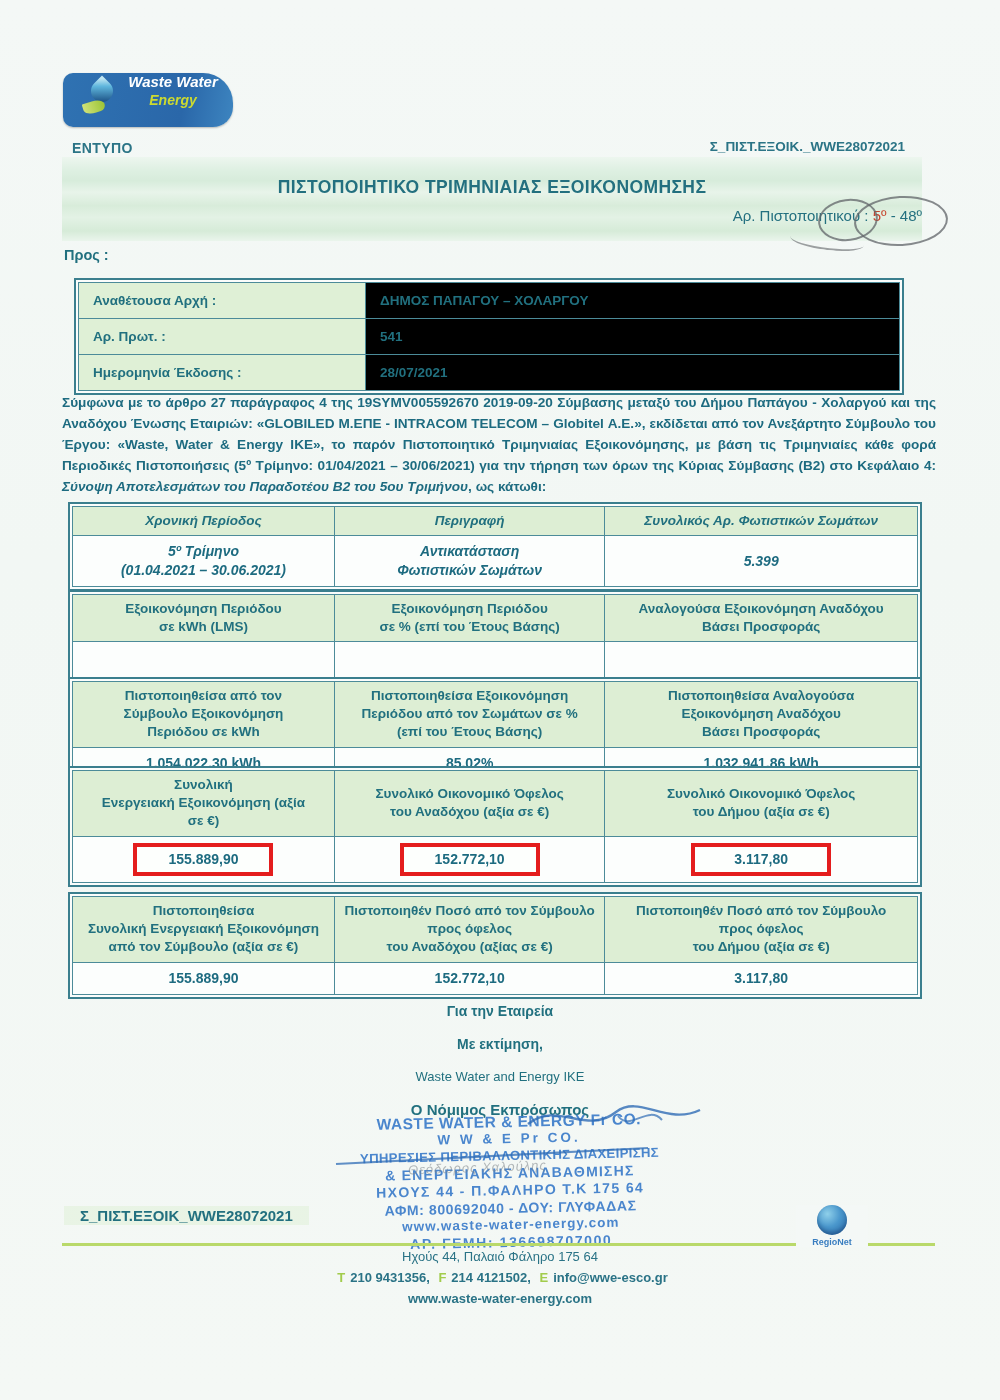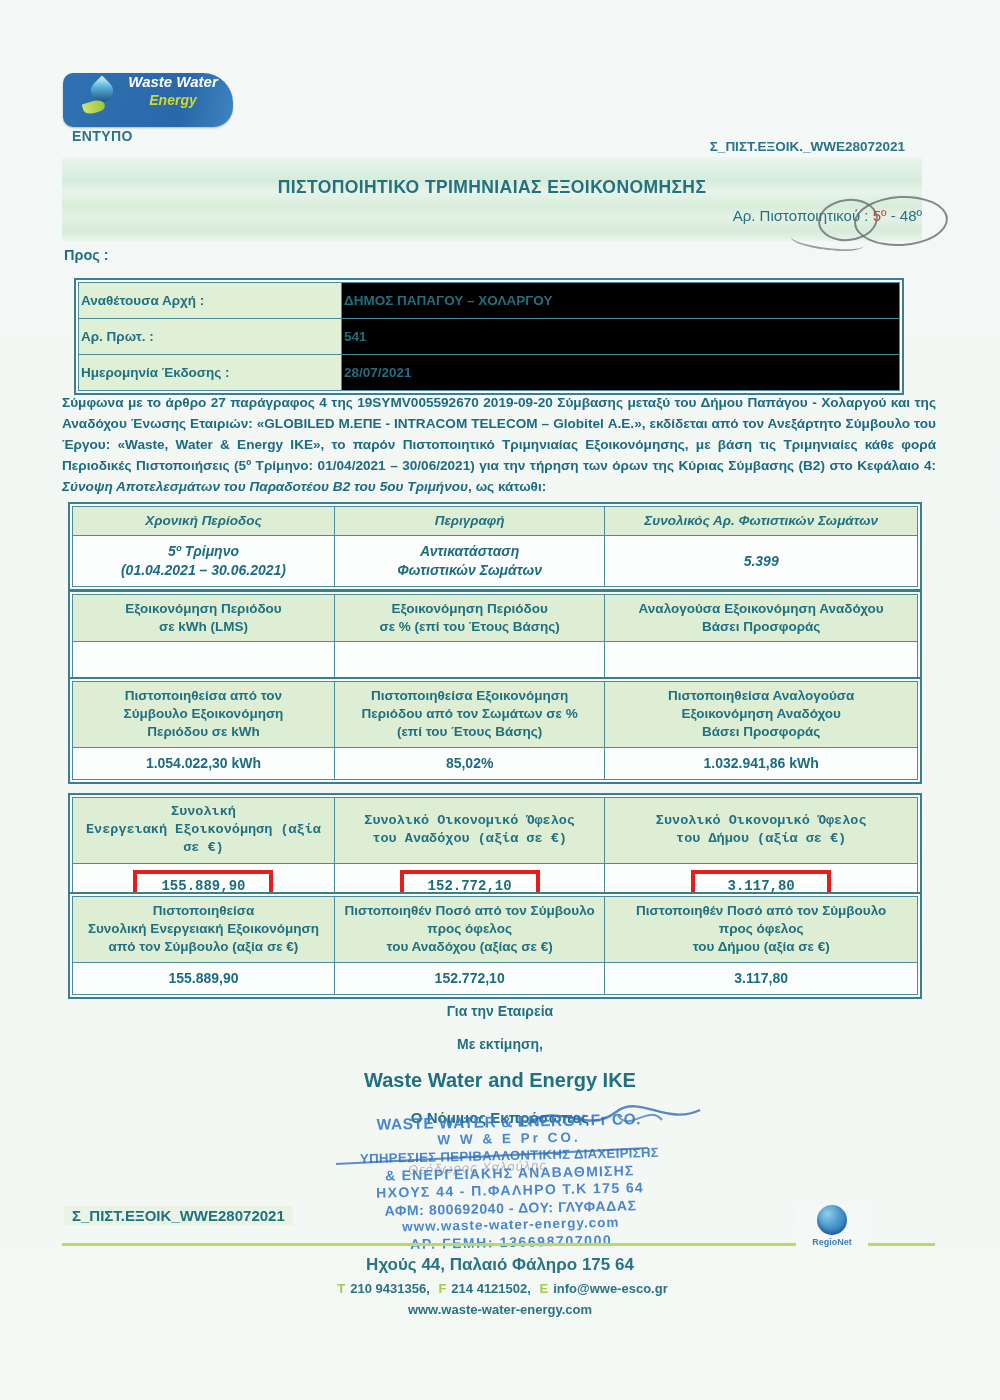--- a/index.html
+++ b/index.html
@@ -13,89 +13,89 @@
   .logo-drop{position:absolute;left:28px;top:7px;width:22px;height:22px;
         background:linear-gradient(135deg,#bfe6f2 10%,#5fb6dd 35%,#17497e 90%);
         border-radius:0 50% 50% 50%;transform:rotate(45deg);}
   .logo-leaf{position:absolute;left:20px;top:28px;width:22px;height:12px;
         background:linear-gradient(90deg,#cfe27a,#9cc436);border-radius:2px 90% 10px 90%;
         transform:rotate(-18deg);}
   .logo-txt{position:absolute;left:58px;top:0;width:104px;text-align:center;font-style:italic;line-height:1.25;}
   .logo-l1{color:#ffffff;font-size:15px;font-weight:bold;}
   .logo-l2{color:#cdda2f;font-size:14px;font-weight:bold;}
   
-  .form-label{position:absolute;left:64px;top:128px;font-size:14px;font-weight:bold;color:#2b7486;letter-spacing:.4px;padding-left:8px;}
+  .form-label{position:absolute;left:64px;top:140px;font-size:14px;font-weight:bold;color:#2b7486;letter-spacing:.4px;padding-left:8px;}
   .doc-code-top{position:absolute;right:95px;top:139px;font-size:13.5px;font-weight:bold;color:#2b7486;}
   .title-band{position:absolute;left:62px;top:157px;width:860px;height:84px;
         background:linear-gradient(180deg,#edf6ef 0%,#def0e2 16%,#d7ecdb 28%,#e8f4ea 42%,#d8ecda 58%,#e3f2e5 72%,#d6ebd8 88%,#eaf5ec 100%);}
   .page-title{position:absolute;left:0;top:20px;width:100%;text-align:center;
         font-size:17.5px;font-weight:bold;color:#23707f;letter-spacing:.4px;}
   .cert-line{position:absolute;right:0;top:50px;font-size:15px;font-weight:normal;color:#23707f;}
   .cert-red{color:#c8452e;}
   .pen{position:absolute;border:2px solid rgba(96,100,104,.75);border-radius:50%;}
   .pen1{width:56px;height:38px;right:44px;top:-8px;transform:rotate(-7deg);}
   .pen2{width:90px;height:46px;right:-26px;top:-11px;transform:rotate(-3deg);}
   .pen-tail{position:absolute;width:74px;height:16px;right:58px;bottom:-26px;
         border-bottom:2px solid rgba(96,100,104,.6);border-radius:0 0 50% 60%;transform:rotate(6deg);}
   
   .to-label{position:absolute;left:64px;top:247px;font-size:14.5px;font-weight:bold;}
   .tblw{position:absolute;border:2px solid #3b7f8e;background:#fbfdfc;padding:2px;}
   .info-tbl{left:74px;top:278px;width:822px;}
   table{width:100%;border-collapse:collapse;}
-  .info-tbl td{border:1px solid #4c8b99;font-size:13.5px;font-weight:bold;color:#21707f;padding:8px 2px;height:19px;}
+  .info-tbl td{border:1px solid #4c8b99;font-size:13.5px;font-weight:bold;color:#21707f;padding:8px 14px;height:19px;}
   .info-tbl td.lab{background:#dff0d6;width:258px;}
   .info-tbl td.val{background:#000000;}
   
   .intro{position:absolute;left:62px;top:392px;width:874px;text-align:justify;
         font-size:13.6px;line-height:1.55;color:#1d6b80;font-weight:600;}
   .intro .em{font-weight:bold;font-style:italic;}
   
   .dt{left:68px;width:846px;}
   .dt th{background:#ddeed4;color:#21707f;font-weight:bold;font-size:13.5px;
         border:1px solid #4c8b99;padding:5px 8px;text-align:center;white-space:pre-line;line-height:1.35;}
   .dt td{background:#fcfefd;color:#1d6b80;font-weight:bold;font-size:14px;
         border:1px solid #4c8b99;padding:6px 8px;text-align:center;white-space:pre-line;line-height:1.35;}
   .c1{width:31%;} .c2{width:32%;} .c3{width:37%;}
-  .tA{top:502px;font-style:italic;} .tB{top:590px;} .tC{top:677px;} .tD{top:793px;font-family:Liberation Mono, monospace;} .tE{top:892px;}
+  .tA{top:502px;font-style:italic;} .tB{top:590px;} .tC{top:677px;} .tD{top:766px;} .tE{top:892px;}
   .redbox{display:inline-block;border:4px solid #e41d1d;padding:3px 18px;min-width:96px;background:#fdfffd;}
   .relwrap{position:relative;display:inline-block;padding:2px 6px;}
   .pen-oval{position:absolute;left:50%;top:50%;width:86px;height:40px;
         transform:translate(-50%,-52%) rotate(-3deg);border:2.5px solid rgba(92,96,100,.8);border-radius:50%;}
   .pen-oval-tail{position:absolute;left:8px;bottom:-16px;width:14px;height:14px;
         border-left:2px solid rgba(92,96,100,.7);border-radius:0 0 0 12px;transform:rotate(14deg);}
   
   .closing{position:absolute;left:280px;top:1003px;width:440px;text-align:center;color:#21707f;}
   .closing div{margin-bottom:17px;font-size:14px;font-weight:600;}
-  .closing .co{font-weight:bold;font-size:20px;}
+  .closing .co{font-weight:normal;font-size:13px;}
   .closing .rep{font-size:15px;margin-bottom:0;}
   
   .stamp{position:absolute;left:328px;top:1112px;width:364px;text-align:center;
         color:#3e7ecb;transform:rotate(-1.2deg);opacity:.93;line-height:1.25;}
   .st1{font-size:15.5px;font-weight:bold;letter-spacing:.5px;}
   .st2{font-size:13.5px;font-weight:bold;letter-spacing:3px;}
   .st3{font-size:13.2px;font-weight:bold;letter-spacing:.3px;}
   .st4{font-size:14px;font-weight:bold;letter-spacing:1.2px;}
   .st5{font-size:14px;font-weight:bold;letter-spacing:1.4px;}
   .st6{font-size:14px;font-weight:bold;letter-spacing:.6px;}
   .st7{font-size:13.5px;font-weight:bold;letter-spacing:1px;}
   .st8{font-size:14px;font-weight:bold;letter-spacing:1.6px;}
   .stamp-name{position:absolute;left:408px;top:1160px;font-size:13px;color:#7b8288;
         opacity:.55;font-style:italic;transform:rotate(-2deg);letter-spacing:1px;}
   .sig{position:absolute;left:318px;top:1092px;width:420px;height:100px;}
   
   .doc-code-bottom{position:absolute;left:64px;top:1206px;font-size:15px;font-weight:bold;color:#22707f;
-        background:rgba(205,232,185,.28);padding:1px 8px;}
+        background:rgba(205,232,185,.28);padding:1px 16px;}
   .rule{position:absolute;left:62px;top:1243px;width:873px;height:3px;background:#b9d96a;}
   .regionet{position:absolute;left:796px;top:1205px;width:64px;text-align:center;background:#f4f8f6;padding:0 4px;}
   .globe{width:30px;height:30px;margin:0 auto;border-radius:50%;
         background:radial-gradient(circle at 35% 30%,#8fd0ea 0%,#4a97cc 45%,#2a6aa8 100%);
         box-shadow:inset 0 -3px 4px rgba(10,40,90,.4);}
   .regionet-name{font-size:9px;font-weight:bold;color:#3a7ec0;margin-top:2px;}
   .footer{position:absolute;left:0;top:1249px;width:1000px;text-align:center;color:#2a7386;}
-  .f-addr{font-size:17px;font-weight:bold;margin-bottom:6px;margin-top:6px;}
+  .f-addr{font-size:13px;font-weight:normal;margin-bottom:6px;}
   .f-contacts{font-size:13px;font-weight:bold;margin-bottom:6px;}
   .f-contacts .g{color:#a2cc4c;font-weight:bold;margin:0 5px;}
   .f-web{font-size:13px;font-weight:bold;}
 </style>
 </head>
 <body>
 
 <div class="page">
 
   <div class="logo">

